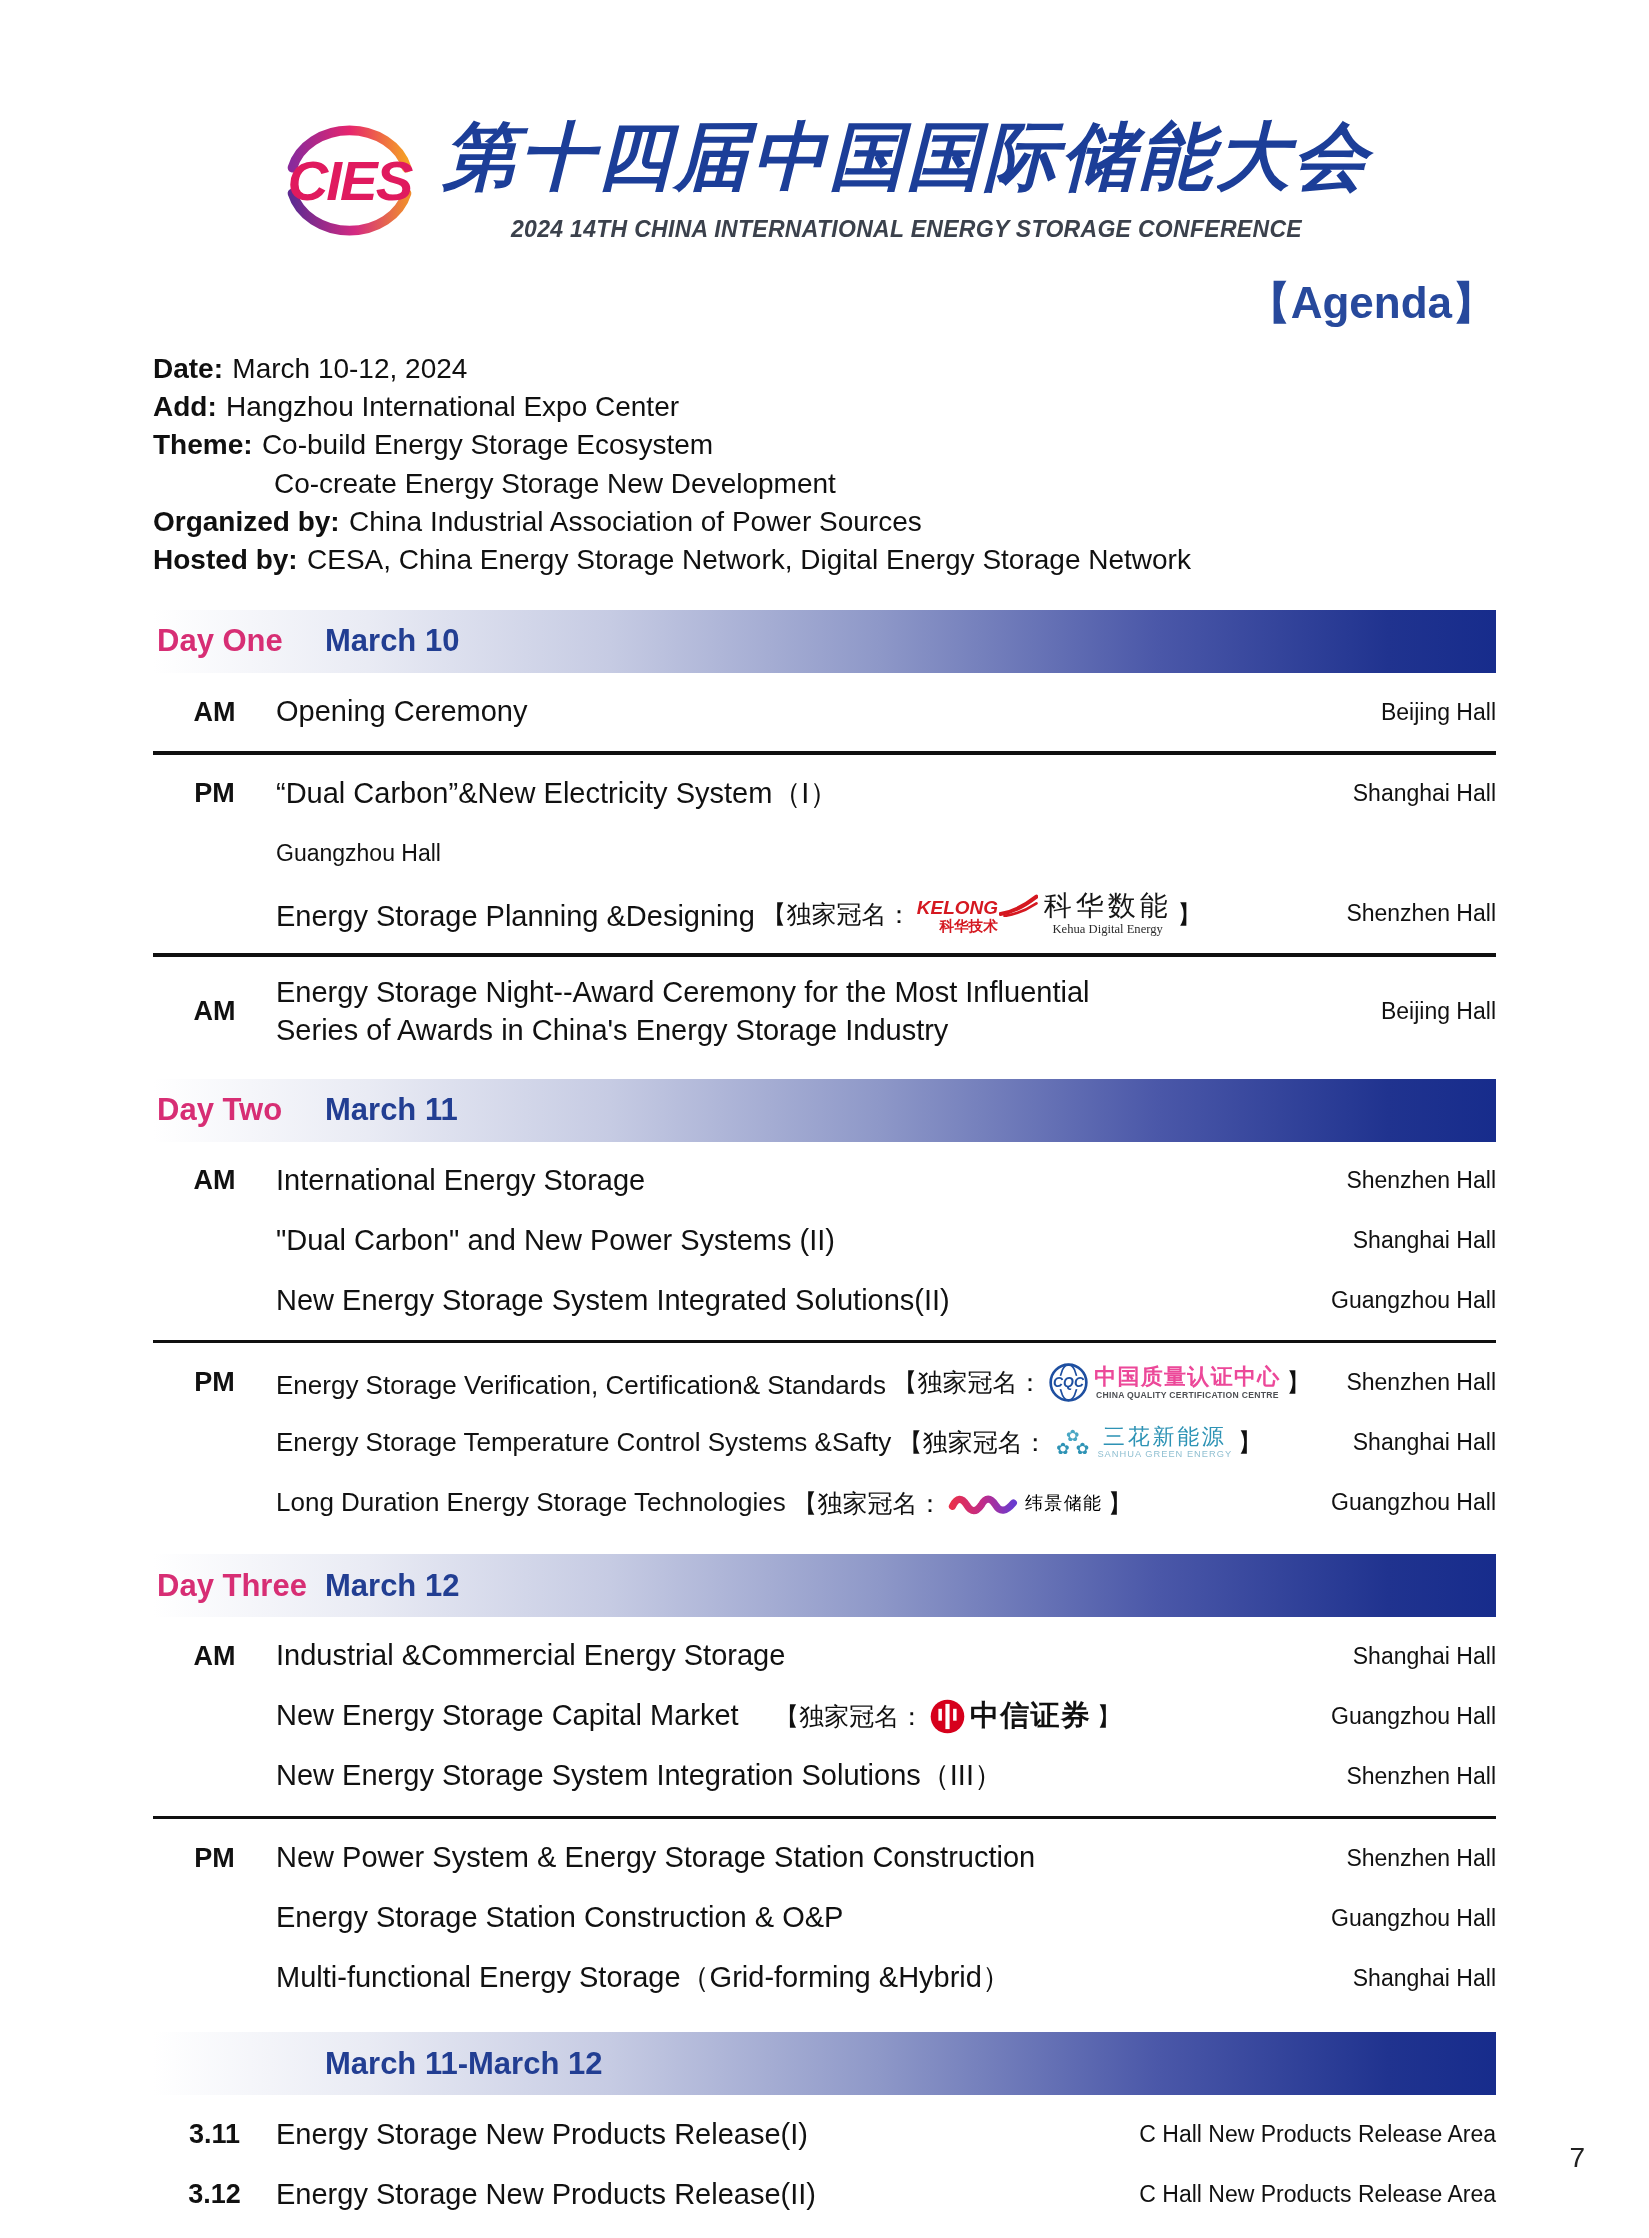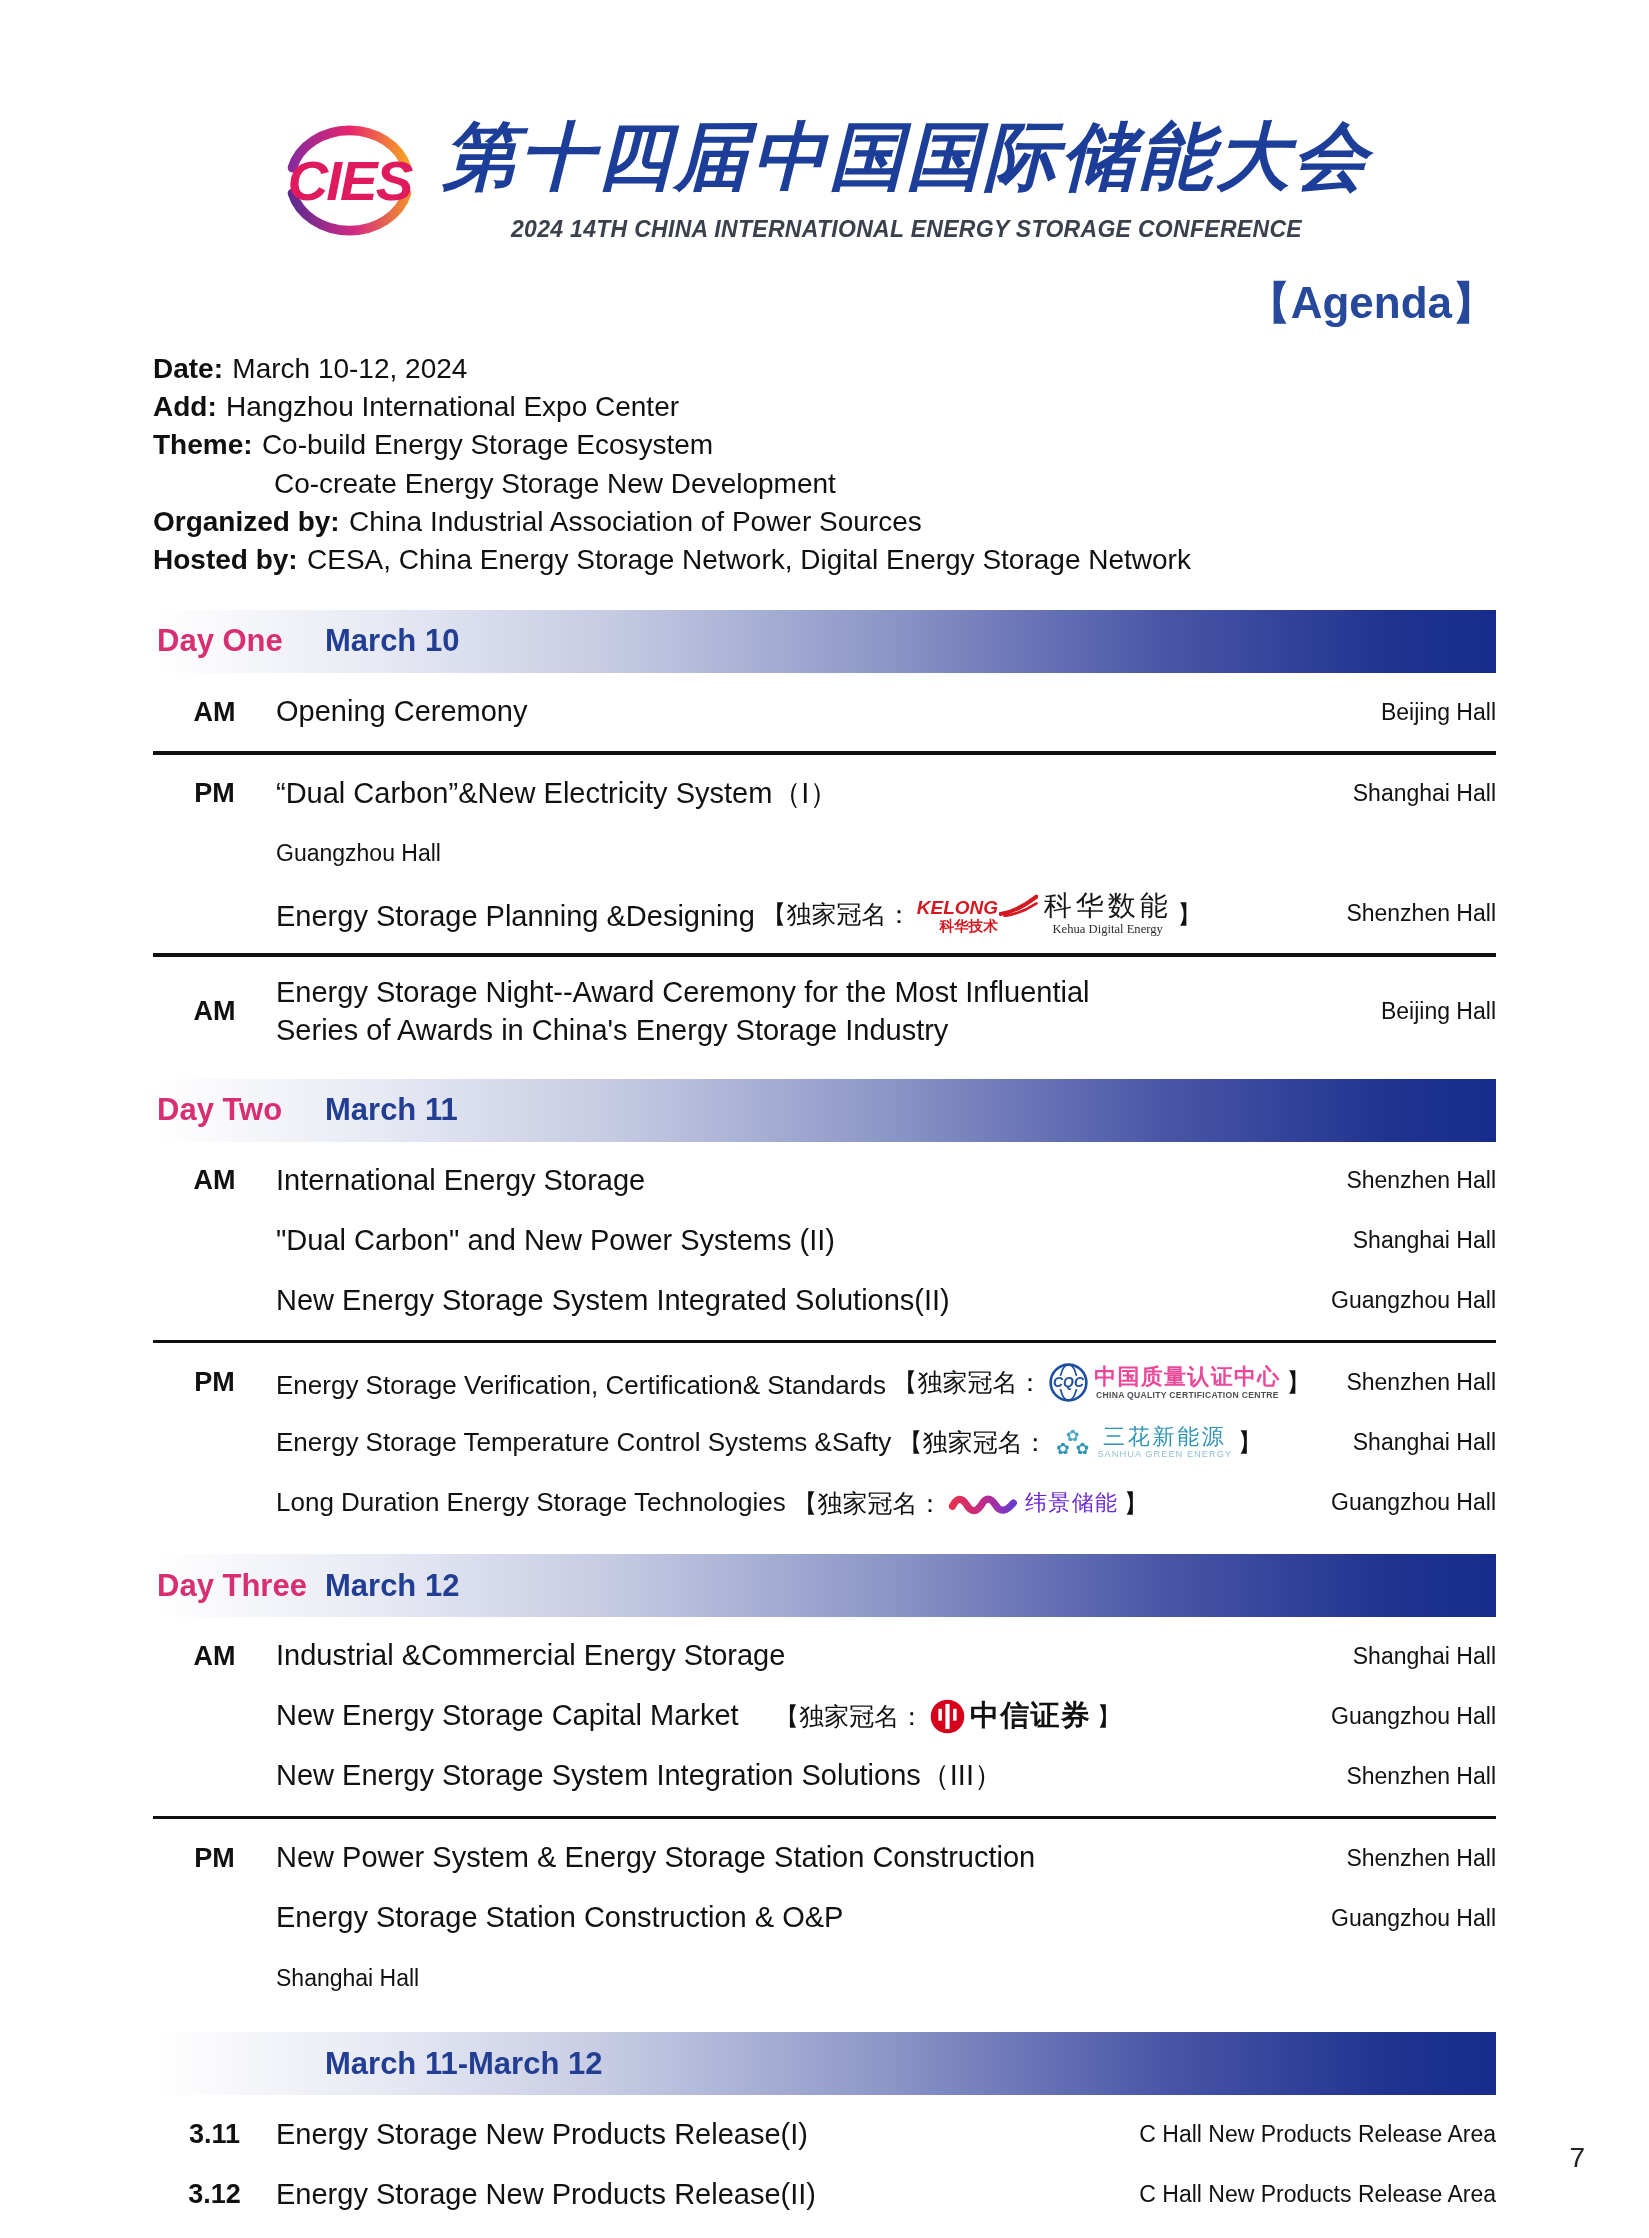--- a/index.html
+++ b/index.html
@@ -54,21 +54,21 @@
   .cqc-main{font-size:22px;font-weight:bold;color:#ec4899;letter-spacing:1.3px;}
   .cqc-sub{font-size:8.6px;font-weight:bold;color:#4d4f53;margin-top:2.7px;letter-spacing:0.3px;}
 
   .sanhua-mark{display:inline-grid;grid-template-columns:1fr 1fr;width:39px;line-height:0.8;text-align:center;}
   .sanhua-mark .f1{grid-column:1/3;color:#49a7c4;font-size:16px;}
   .sanhua-mark .f2{color:#2e93b5;font-size:16px;}
   .sanhua-mark .f3{color:#2e93b5;font-size:16px;}
   .sanhua-main{font-size:22px;color:#2e93b5;letter-spacing:2.7px;}
   .sanhua-sub{font-size:9.3px;color:#8fbfd1;margin-top:2.7px;letter-spacing:1px;}
 
-  .weijing-text{font-size:22px;color:#6d28d9;font-weight:500;letter-spacing:1.3px;}
+  .weijing-text{font-size:18px;color:#000000;font-weight:500;letter-spacing:1.3px;}
 
   .citic-text{font-size:29px;font-weight:bold;color:#111;font-family:"Liberation Serif","DejaVu Serif",serif;letter-spacing:1.3px;}
 
   
   .note{margin-top:43px;text-align:center;font-size:22.6px;color:#101010;}
   .pagenum{position:absolute;right:64px;bottom:65px;font-size:28px;color:#222;}
 </style>
 </head>
 <body>
 
@@ -332,20 +332,23 @@
         </div>
         <div class="srow">
           <span class="t"></span>
           <span class="s">
               <span>Energy Storage Station Construction &amp; O&amp;P</span>
             </span>
           <span class="h">Guangzhou Hall</span>
         </div>
         <div class="srow">
           <span class="t"></span>
+          <span class="s">
+              <span>Multi-functional Energy Storage（Grid-forming &amp;Hybrid）</span>
+            </span>
           <span class="h">Shanghai Hall</span>
         </div>
       </div>
     </section>
 
     <section>
       <div class="day-bar" style="margin-top:14.6px">
         <span class="day-label"></span>
         <span class="day-date">March 11-March 12</span>
       </div>

